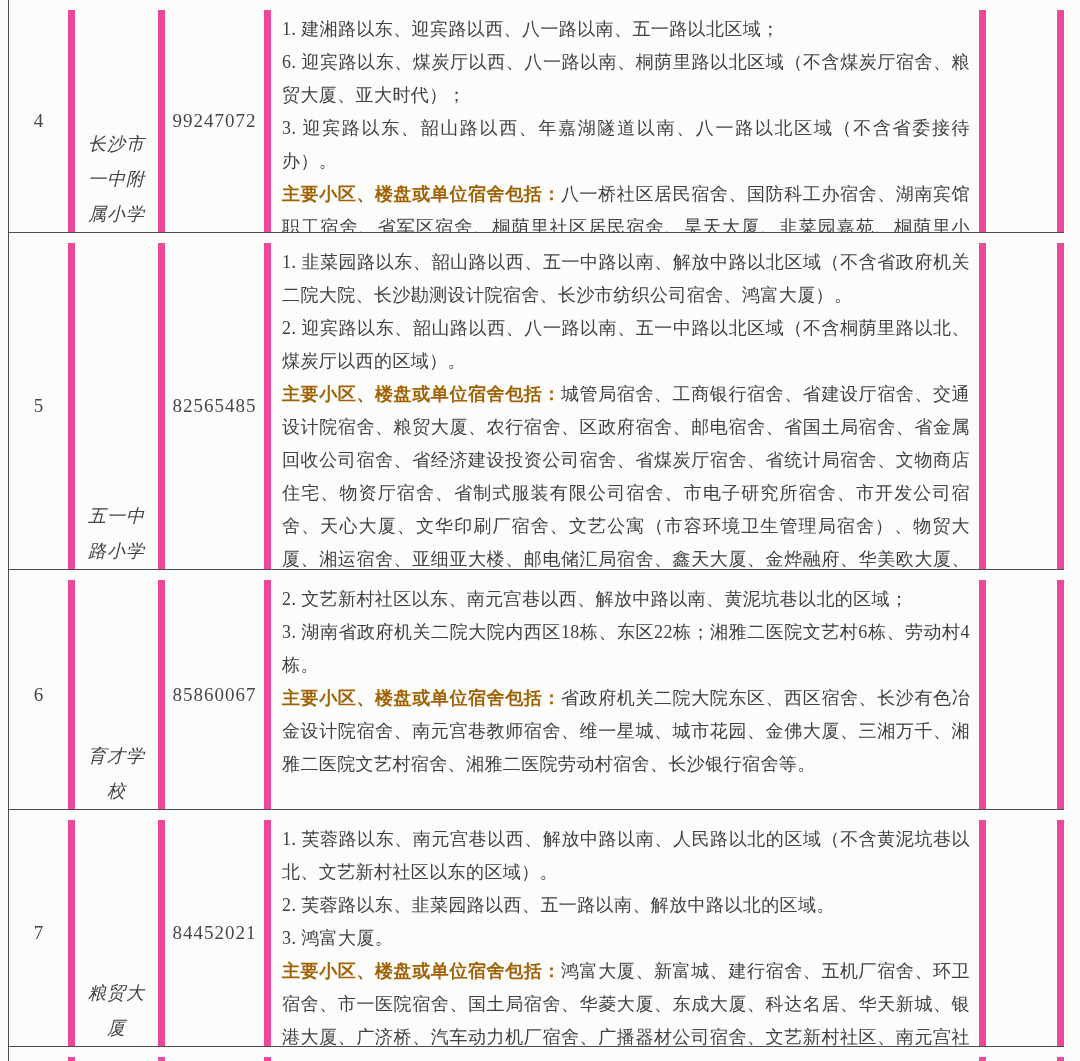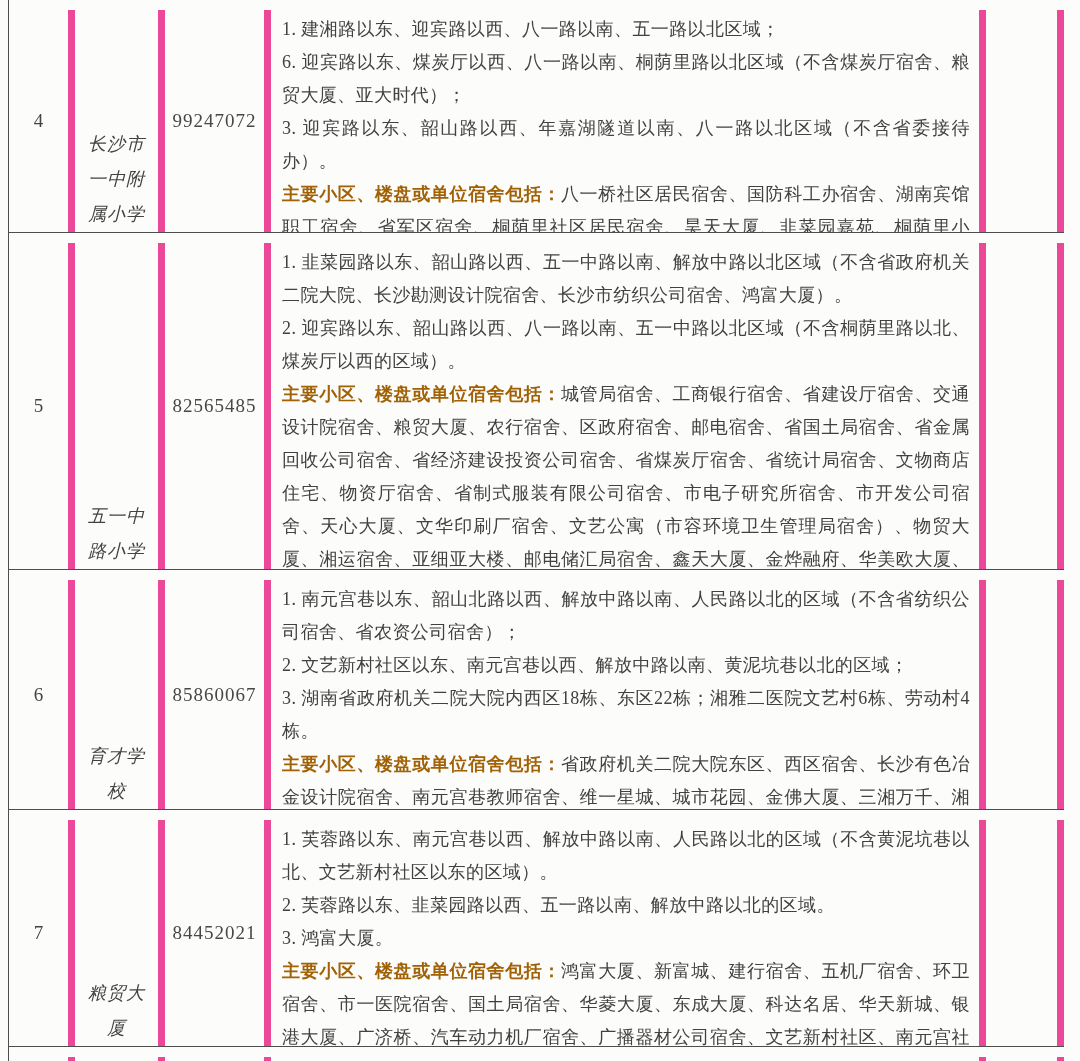--- a/index.html
+++ b/index.html
@@ -113,21 +113,20 @@
     <div class="cell c-no">
       <span class="no-text">6</span>
     </div>
     <div class="cell c-school">
       <span class="school-text">育才学校</span>
     </div>
     <div class="cell c-phone">
       <span class="phone-text">85860067</span>
     </div>
     <div class="cell c-desc">
-          <p class="desc-line">1. 南元宫巷以东、韶山北路以西、解放中路以南、人民路以北的区域（不含省纺织公司宿舍、省农资公司宿舍）；</p>
           <p class="desc-line">2. 文艺新村社区以东、南元宫巷以西、解放中路以南、黄泥坑巷以北的区域；</p>
           <p class="desc-line">3. 湖南省政府机关二院大院内西区18栋、东区22栋；湘雅二医院文艺村6栋、劳动村4栋。</p>
           <p class="desc-line"><span class="residences-label">主要小区、楼盘或单位宿舍包括：</span><span>省政府机关二院大院东区、西区宿舍、长沙有色冶金设计院宿舍、南元宫巷教师宿舍、维一星城、城市花园、金佛大厦、三湘万千、湘雅二医院文艺村宿舍、湘雅二医院劳动村宿舍、长沙银行宿舍等。</span></p>
         </div>
     <div class="cell c-empty"></div>
   </div>
 
   <div class="trow" style="height: 237px;">
     <div class="cell c-no">
       <span class="no-text">7</span>

